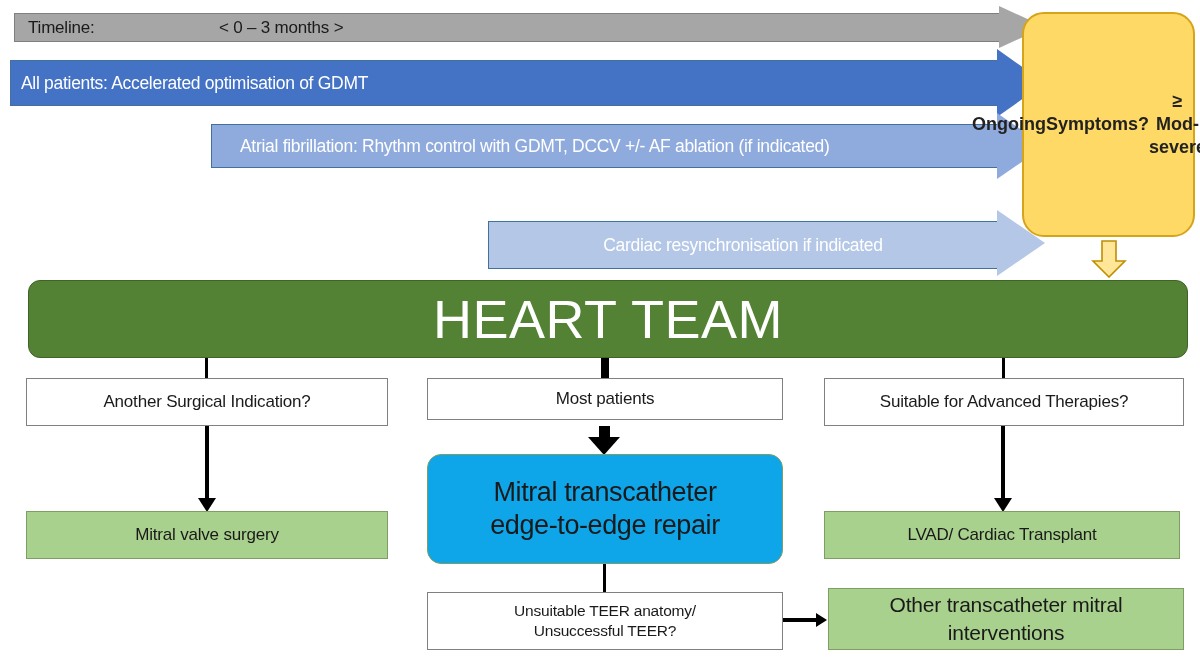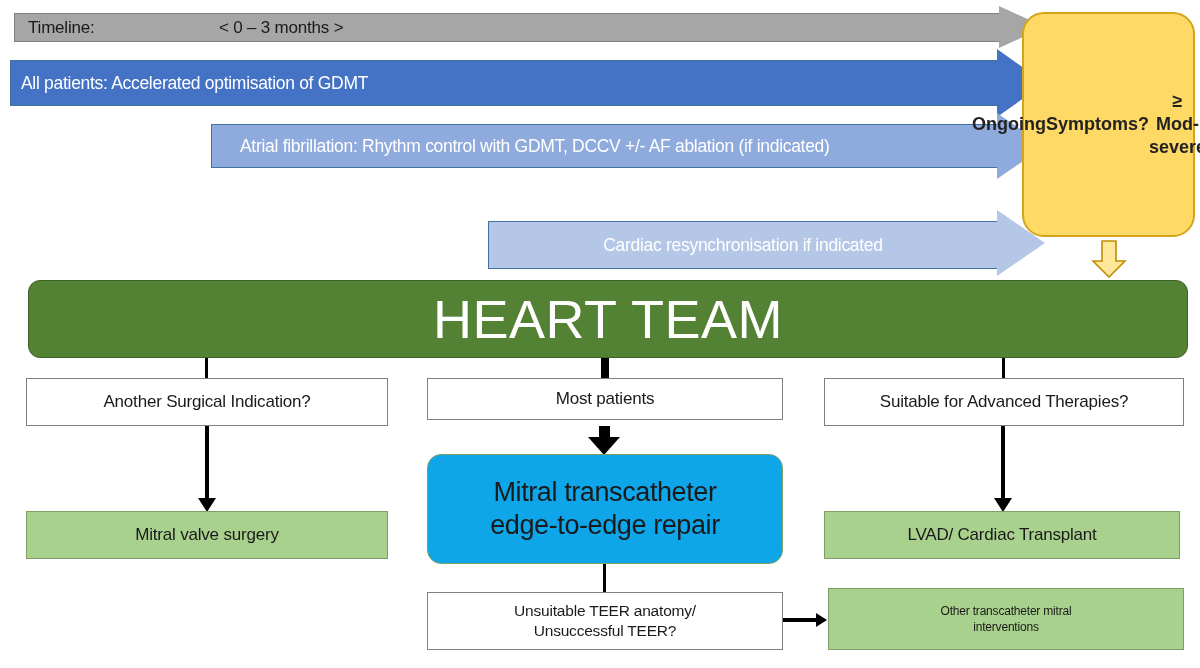--- a/index.html
+++ b/index.html
@@ -80,21 +80,21 @@
   .qbox{background:#ffffff;border:1px solid #808080;font-size:17px;color:#1a1a1a;letter-spacing:-0.2px;}
   .q-surgical{left:26px;top:378px;width:362px;height:48px;}
   .q-most{left:427px;top:378px;width:356px;height:42px;}
   .q-advanced{left:824px;top:378px;width:360px;height:48px;}
   .q-teer{left:427px;top:592px;width:356px;height:58px;flex-direction:column;line-height:1.3;font-size:15.5px;}
 
   
   .gbox{background:#A9D18E;border:1px solid #7F9E63;font-size:17px;color:#1a1a1a;letter-spacing:-0.2px;}
   .g-surgery{left:26px;top:511px;width:362px;height:48px;text-align:center;}
   .g-lvad{left:824px;top:511px;width:356px;height:48px;}
-  .g-other{left:828px;top:588px;width:356px;height:62px;flex-direction:column;line-height:1.35;font-size:12px;}
+  .g-other{left:828px;top:588px;width:356px;height:62px;flex-direction:column;line-height:1.35;font-size:21px;}
 
   .teer-box{
     left:427px;top:454px;width:356px;height:110px;
     background:#0ea5e9;border:1px solid #7F9E63;border-radius:14px;
     flex-direction:column;font-size:27px;color:#1a1a1a;line-height:1.22;letter-spacing:-0.4px;
   }
 
   
   .vline{position:absolute;background:#000;}
   .tri-down{position:absolute;width:0;height:0;border-left-style:solid;border-right-style:solid;

